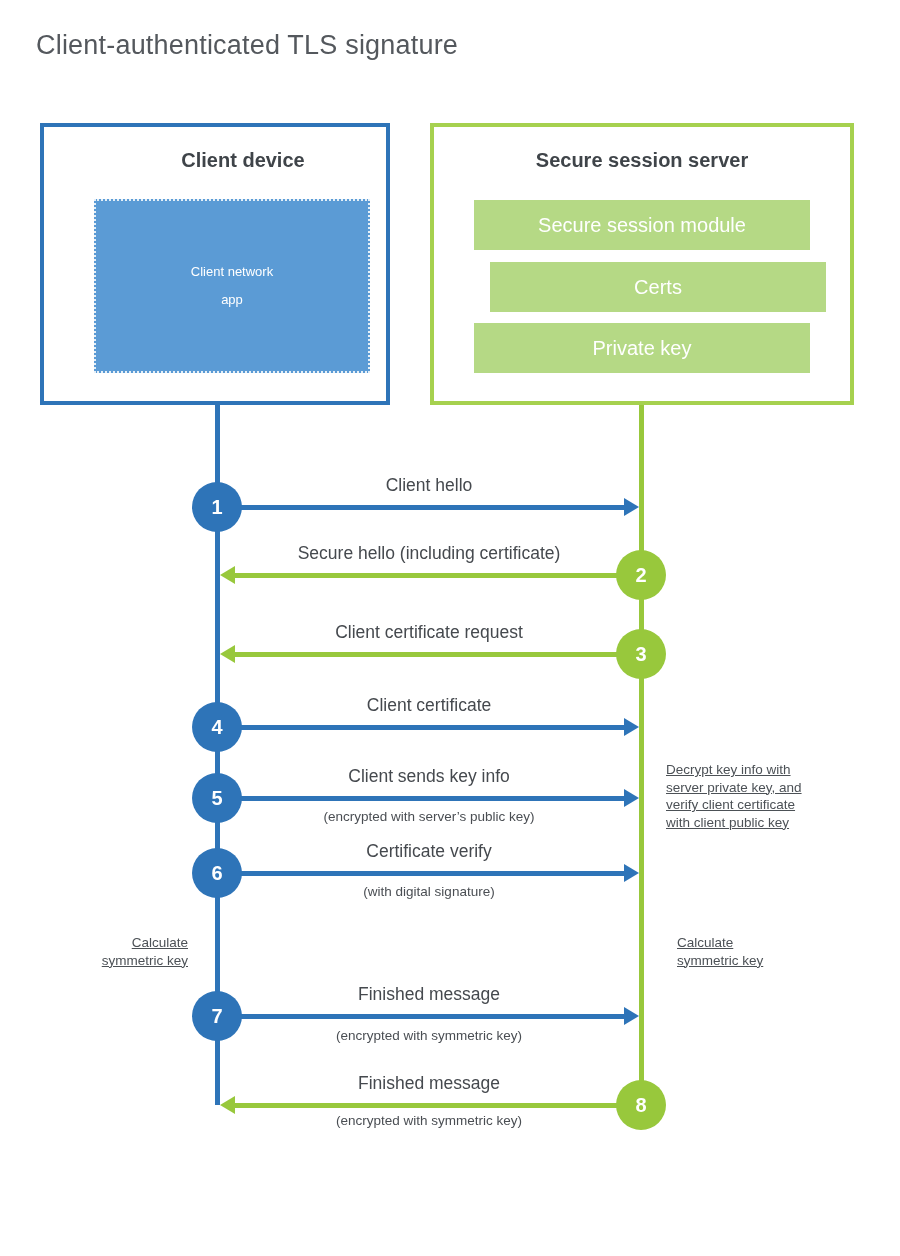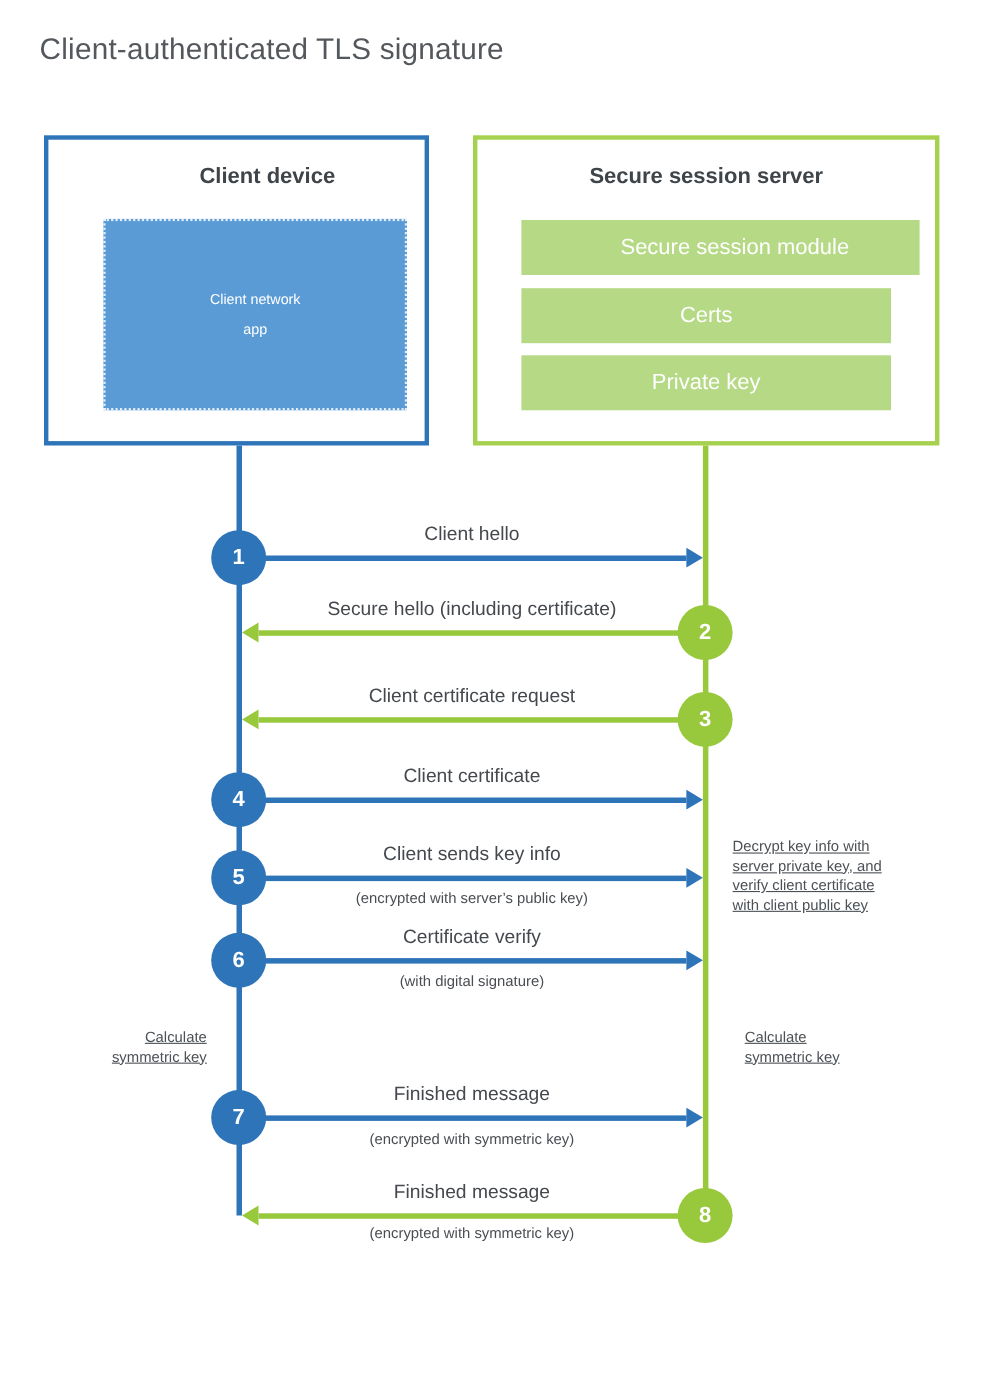--- a/index.html
+++ b/index.html
@@ -76,24 +76,24 @@
 
   <div class="actor-box client-box"></div>
   <div class="actor-title client-title">Client device</div>
   <div class="app-box">
     <span>Client network
 app</span>
   </div>
 
   <div class="actor-box server-box"></div>
   <div class="actor-title server-title">Secure session server</div>
-  <div class="server-bar" style="top:200px;padding-left:26px;">
+  <div class="server-bar" style="top:200px;">
     <span>Secure session module</span>
   </div>
-  <div class="server-bar" style="top:262px;">
+  <div class="server-bar" style="top:262px;margin-left:16px;">
     <span>Certs</span>
   </div>
   <div class="server-bar" style="top:323px;">
     <span>Private key</span>
   </div>
 
   <div class="vline blue"></div>
   <div class="vline green"></div>
 
   <div>

